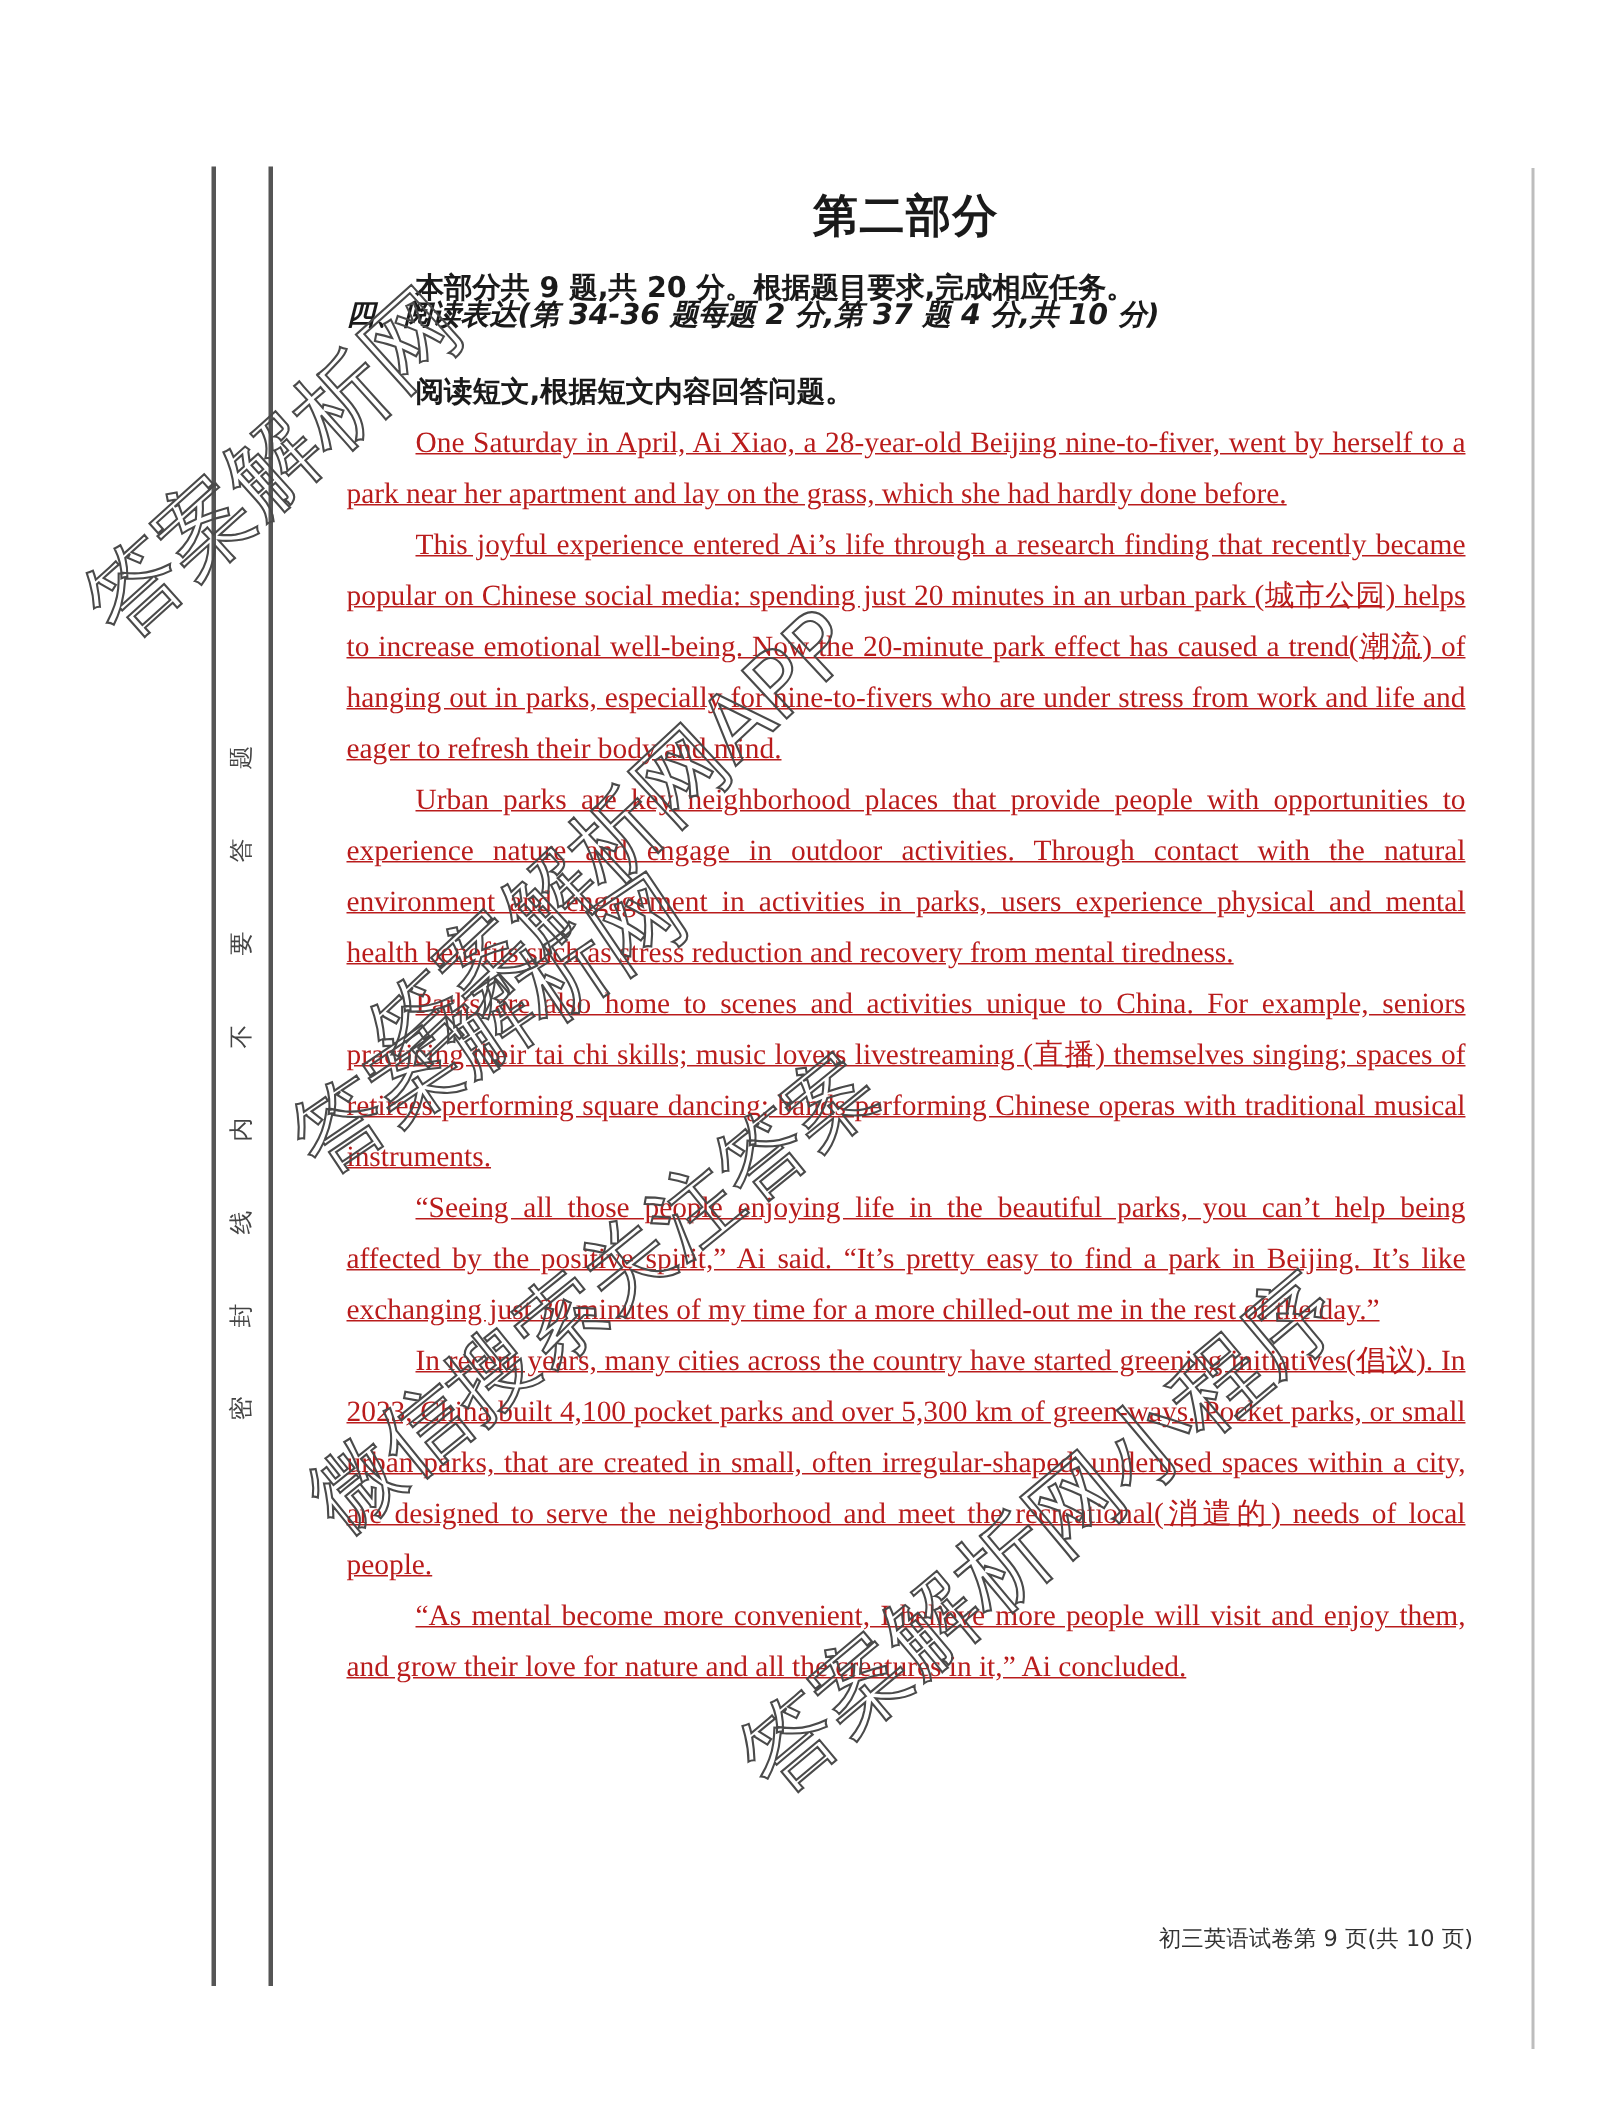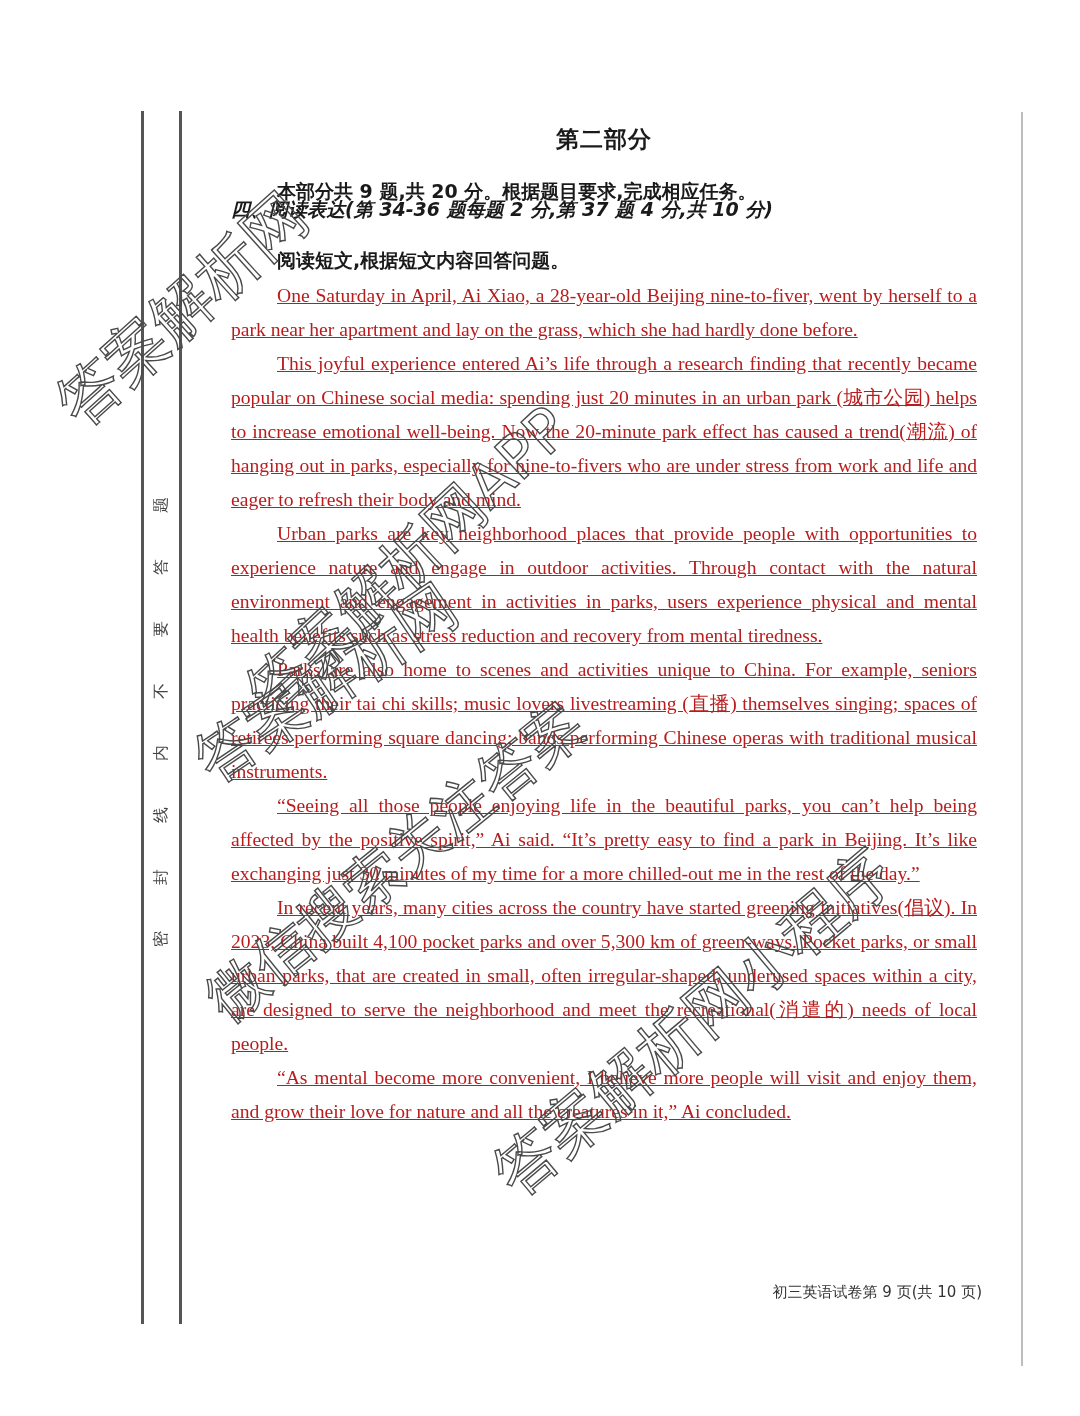--- a/index.html
+++ b/index.html
@@ -15,21 +15,21 @@
   .seal-text {
     position: absolute; left: 149px; width: 24px; top: 497px; height: 450px;
     display: flex; flex-direction: column-reverse; justify-content: space-between; align-items: center;
   }
   .seal-text span {
     display: block; font-family: "DejaVu Sans", sans-serif; font-size: 16px; color: #444;
     transform: rotate(-90deg); line-height: 16px;
   }
   .section-title {
     position: absolute; left: 231px; top: 124px; width: 746px; text-align: center;
-    font-family: "DejaVu Sans", sans-serif; font-size: 23px; font-weight: bold; color: #1a1a1a; letter-spacing: 1px;
+    font-family: "DejaVu Sans", sans-serif; font-size: 30px; font-weight: bold; color: #1a1a1a; letter-spacing: 1px;
   }
   .instr {
     position: absolute; font-family: "DejaVu Sans", sans-serif; font-size: 19px; font-weight: bold; color: #1a1a1a;
     white-space: nowrap;
   }
   .instr.i1 { left: 277px; top: 179px; }
   .instr.i2 { left: 231px; top: 197px; font-style: italic; }
   .instr.i3 { left: 277px; top: 248px; }
 
   .passage {

